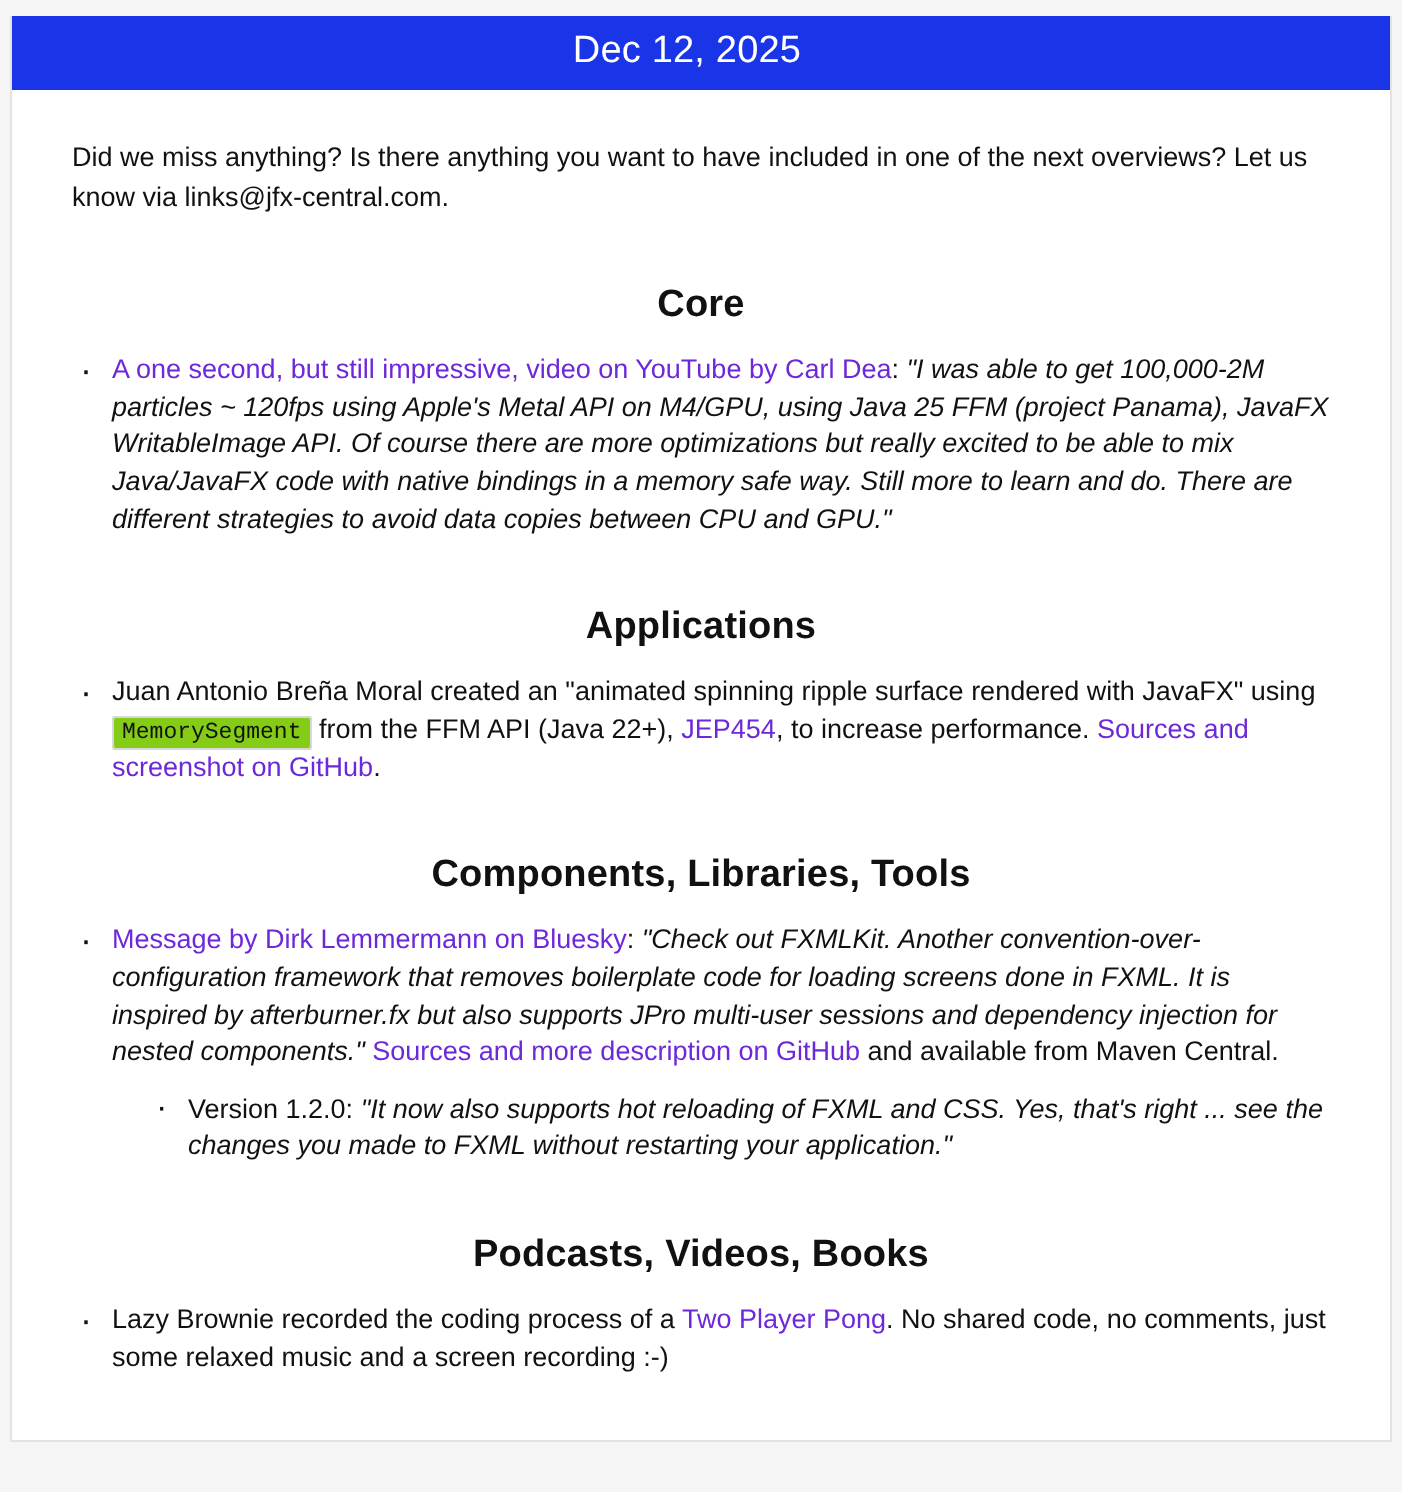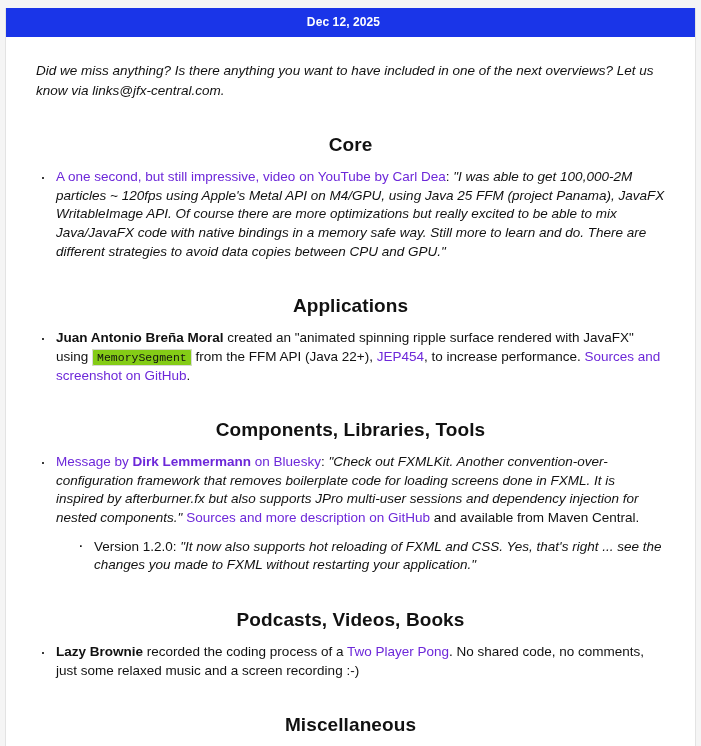--- a/index.html
+++ b/index.html
@@ -25,33 +25,32 @@
     background: #ffffff;
     border: 1px solid #e3e3e3;
     border-top: none;
     box-sizing: border-box;
     padding-bottom: 28px;
   }
   .date-bar {
     background: #1a35e8;
     color: #ffffff;
     text-align: center;
-    font-size: 12px;
-    font-weight: bold;
+    font-size: 19px;
+    font-weight: normal;
     padding: 7px 14px 8px 0;
     letter-spacing: 0.1px;
   }
   .body-wrap {
     padding: 16px 30px 0 30px;
   }
   p.intro {
     margin: 8px 0 0 0;
     line-height: 1.45;
     font-size: 13.5px;
-    font-style: italic;
   }
   h2.section {
     font-size: 19px;
     font-weight: bold;
     margin: 34px 0 12px 0;
     color: #111111;
     letter-spacing: 0.1px;
     text-align: center;
   }
   ul.bullets {
@@ -94,21 +93,21 @@
     color: #111111;
   }
   a.link {
     color: #6d28d9;
     text-decoration: none;
     cursor: pointer;
   }
   .quote {
     font-style: italic;
   }
-  .bold { font-weight: bold; }
+  .bold { font-weight: normal; }
   code.inline {
     font-family: "Liberation Mono", monospace;
     font-size: 11.5px;
     background: #84cc16;
     border: 1px solid #d9d9d9;
     border-radius: 2px;
     padding: 1px 4px;
     color: #111111;
     white-space: nowrap;
   }
@@ -151,17 +150,16 @@
         </li>
       </ul>
 
       <h2 class="section">Podcasts, Videos, Books</h2>
       <ul class="bullets">
         <li>
           <span class="bold">Lazy Brownie</span><span> recorded the coding process of a </span><a class="link" href="#">Two Player Pong</a><span>. No shared code, no comments, just some relaxed music and a screen recording :-)</span>
         </li>
       </ul>
 
-      <h2 class="section">Miscellaneous</h2>
 
     </div>
   </div>
 </div>
 
 </body></html>

